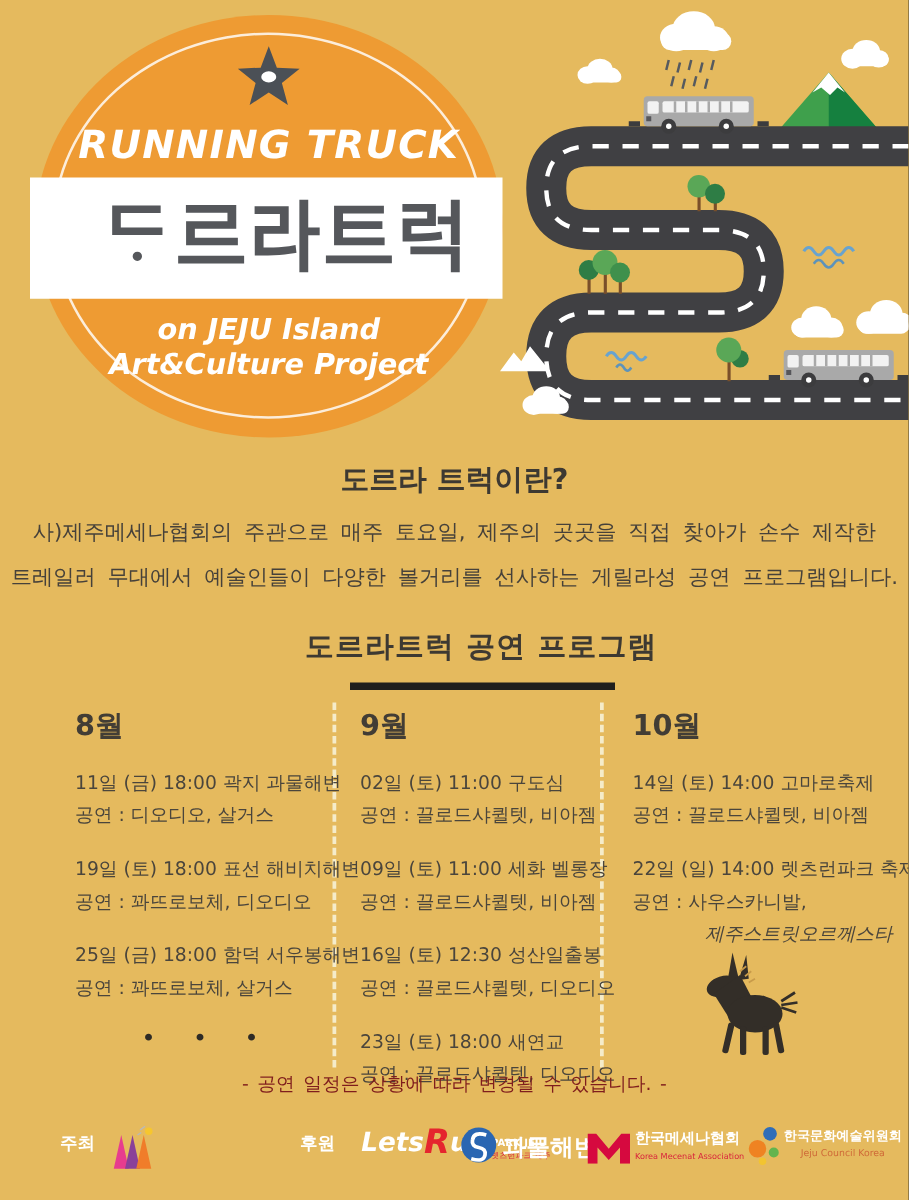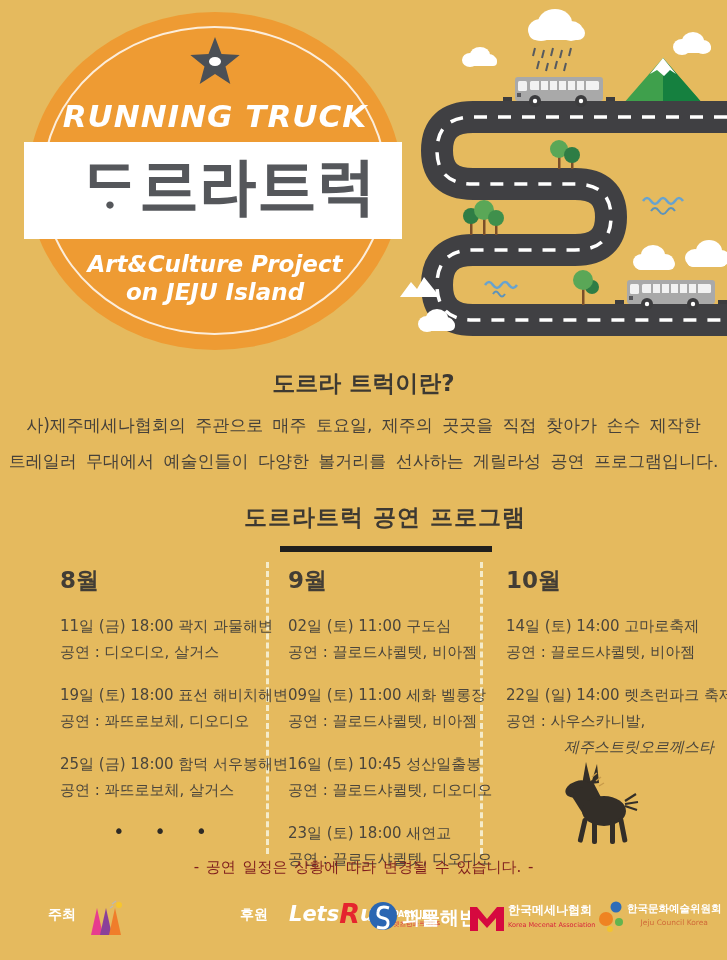--- a/index.html
+++ b/index.html
@@ -86,22 +86,22 @@
   <div class="abs badge-ellipse"></div>
   <div class="abs badge-ring"></div>
   <svg class="abs badge-star" viewBox="0 0 58 52">
     <polygon points="29,1 35.5,18.1 53.7,19 39.5,30.4 44.3,48 29,38 13.7,48 18.5,30.4 4.3,19 22.5,18.1" fill="#4b5056"></polygon>
     <ellipse cx="29" cy="25.5" rx="6" ry="4.5" fill="#ffffff"></ellipse>
   </svg>
   <div class="abs badge-title-en">RUNNING TRUCK</div>
   <div class="abs badge-band"></div>
   <div class="abs badge-title-ko">ᄃᆞ르라트럭</div>
   <div class="abs badge-sub">
+    <div>on JEJU Island</div>
     <div>Art&amp;Culture Project</div>
-    <div>on JEJU Island</div>
   </div>
 
   <svg class="abs illustration" viewBox="0 0 340 350">
 
     <g>
       <path d="M148,48 l-2,8 M157,50 l-2,8 M166,48 l-2,8 M175,50 l-2,8 M184,48 l-2,8 M152,61 l-2,8 M161,63 l-2,8 M170,61 l-2,8 M179,63 l-2,8" stroke="#565a5f" stroke-width="2" fill="none"></path>
       <ellipse cx="154" cy="30" rx="13" ry="11" fill="#fff"></ellipse>
       <ellipse cx="168" cy="23" rx="17" ry="14" fill="#fff"></ellipse>
       <ellipse cx="184" cy="31" rx="12" ry="10" fill="#fff"></ellipse>
       <rect x="142" y="26" width="56" height="14" rx="7" fill="#fff"></rect>
@@ -235,21 +235,21 @@
     <div class="month">9월</div>
     <div class="event">
       <div>02일 (토) 11:00 구도심</div>
       <div>공연 : 끌로드샤퀼텟, 비아젬</div>
     </div>
     <div class="event">
       <div>09일 (토) 11:00 세화 벨롱장</div>
       <div>공연 : 끌로드샤퀼텟, 비아젬</div>
     </div>
     <div class="event">
-      <div>16일 (토) 10:45 성산일출봉</div>
+      <div>16일 (토) 12:30 성산일출봉</div>
       <div>공연 : 끌로드샤퀼텟, 디오디오</div>
     </div>
     <div class="event">
       <div>23일 (토) 18:00 새연교</div>
       <div>공연 : 끌로드샤퀼텟, 디오디오</div>
     </div>
   </div>
 
   <div class="abs col col-3">
     <div class="month">10월</div>

